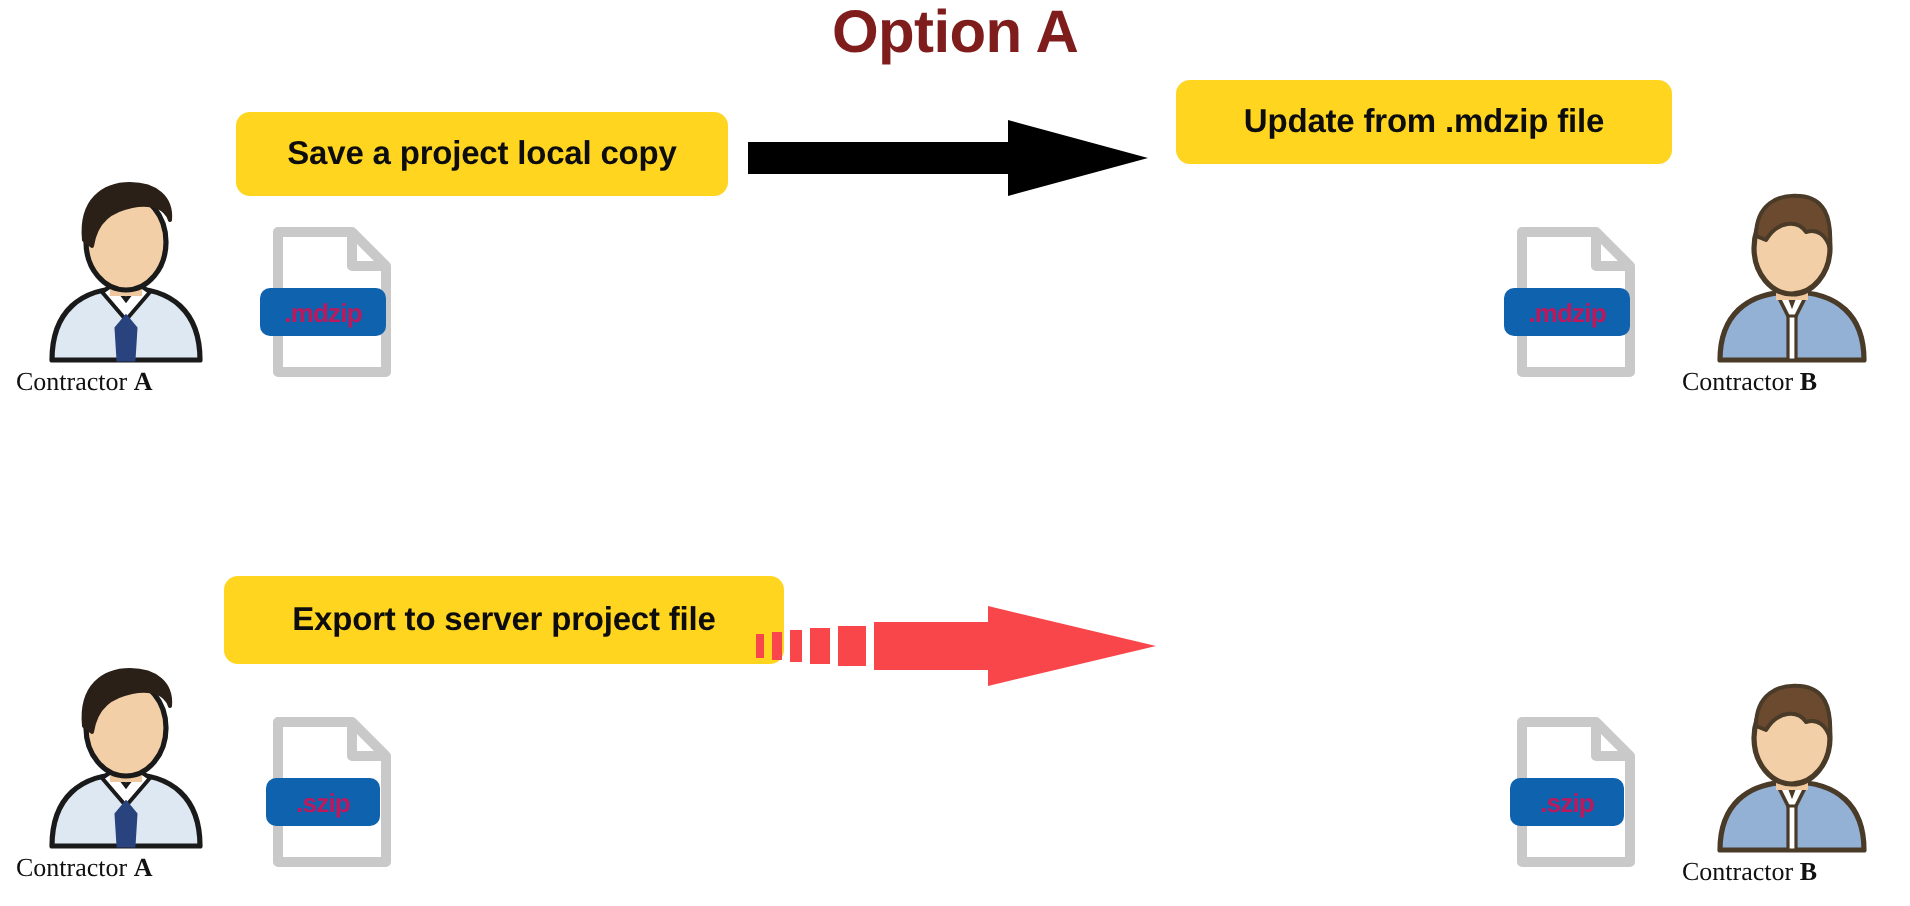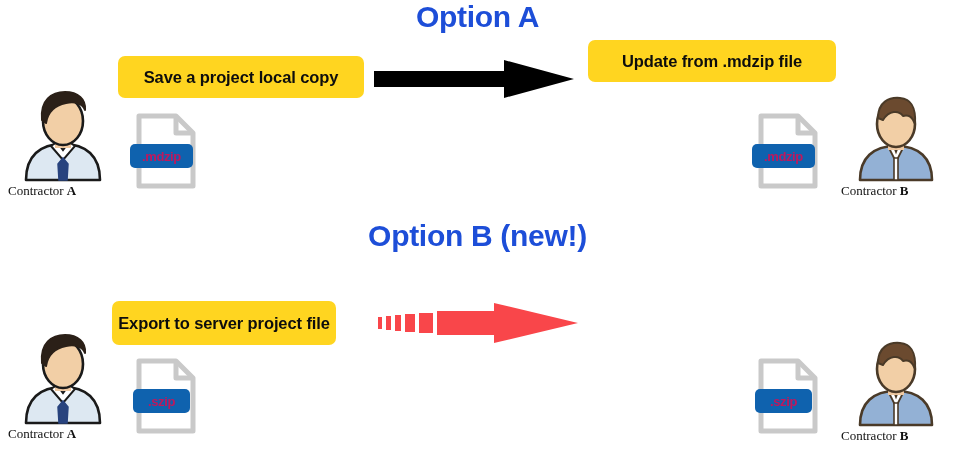--- a/index.html
+++ b/index.html
@@ -21,21 +21,21 @@
     width: 955px;
     height: 453px;
   }
 
   
   .section-title {
     position: absolute;
     width: 955px;
     text-align: center;
     font-weight: bold;
-    color: #1d4ed8;
+    color: #7f1d1d;
     font-size: 30px;
     letter-spacing: -0.3px;
     line-height: 1;
     white-space: nowrap;
   }
   #title-a { top: 2px; }
   #title-b { top: 221px; }
 
   
   .action-box {
@@ -48,21 +48,21 @@
     color: #0d0d0d;
     font-weight: bold;
     font-size: 16.5px;
     letter-spacing: -0.1px;
     white-space: nowrap;
     box-sizing: border-box;
     padding: 0 18px;
   }
   #box-a-left   { left: 118px; top: 56px;  width: 246px; height: 42px; }
   #box-a-right  { left: 588px; top: 40px;  width: 248px; height: 42px; }
-  #box-b-left   { left: 112px; top: 301px; width: 224px; height: 44px; }
+  #box-b-left   { left: 112px; top: 288px; width: 280px; height: 44px; }
   #box-b-right  { left: 585px; top: 301px; width: 250px; height: 44px; }
 
   
   .arrow-wrap { position: absolute; }
   #arrow-a { left: 374px; top: 60px;  width: 200px; height: 38px; }
   #arrow-b { left: 378px; top: 303px; width: 200px; height: 40px; }
 
   
   .person { position: absolute; width: 110px; }
   .person svg { display: block; margin: 0 auto; }
@@ -165,21 +165,20 @@
 
       <ellipse cx="43" cy="28" rx="19" ry="23" fill="#F2CFA6" stroke="#4A3A28" stroke-width="2.6"></ellipse>
 
       <path d="M25 22 C25 6 36 1 47 2 C59 3 63 12 62 28 C60 22 56 18 50 20 C46 14 36 14 30 24 Z" fill="#6B4A2F" stroke="#4A3A28" stroke-width="2" stroke-linejoin="round"></path>
     </svg>
     <div class="person-label">
       <span>Contractor </span><b>B</b>
     </div>
   </div>
 
-  <div class="section-title" id="title-b">Option B (new!)</div>
 
   <div class="person" id="person-a-bottom">
     <svg width="86" height="92" viewBox="0 0 86 92">
       <path d="M6 90 C6 66 20 54 43 54 C66 54 80 66 80 90 Z" fill="#DDE8F2" stroke="#1A1A1A" stroke-width="2.6" stroke-linejoin="round"></path>
       <path d="M31 56 L43 70 L55 56 L49 52 L43 60 L37 52 Z" fill="#FFFFFF" stroke="#1A1A1A" stroke-width="2"></path>
       <path d="M43 68 L48 74 L47 90 L39 90 L38 74 Z" fill="#28437E" stroke="#28437E" stroke-width="1.5"></path>
       <path d="M35 44 L51 44 L51 58 L35 58 Z" fill="#EFC8A0" stroke="none"></path>
       <ellipse cx="43" cy="31" rx="20" ry="24" fill="#F2CFA6" stroke="#1A1A1A" stroke-width="2.6"></ellipse>
       <path d="M22 30 C20 10 32 2 45 2 C58 2 66 9 65 20 C63 14 56 11 46 13 C36 15 28 20 26 33 Z" fill="#2B2018" stroke="#2B2018" stroke-width="2" stroke-linejoin="round"></path>
     </svg>

